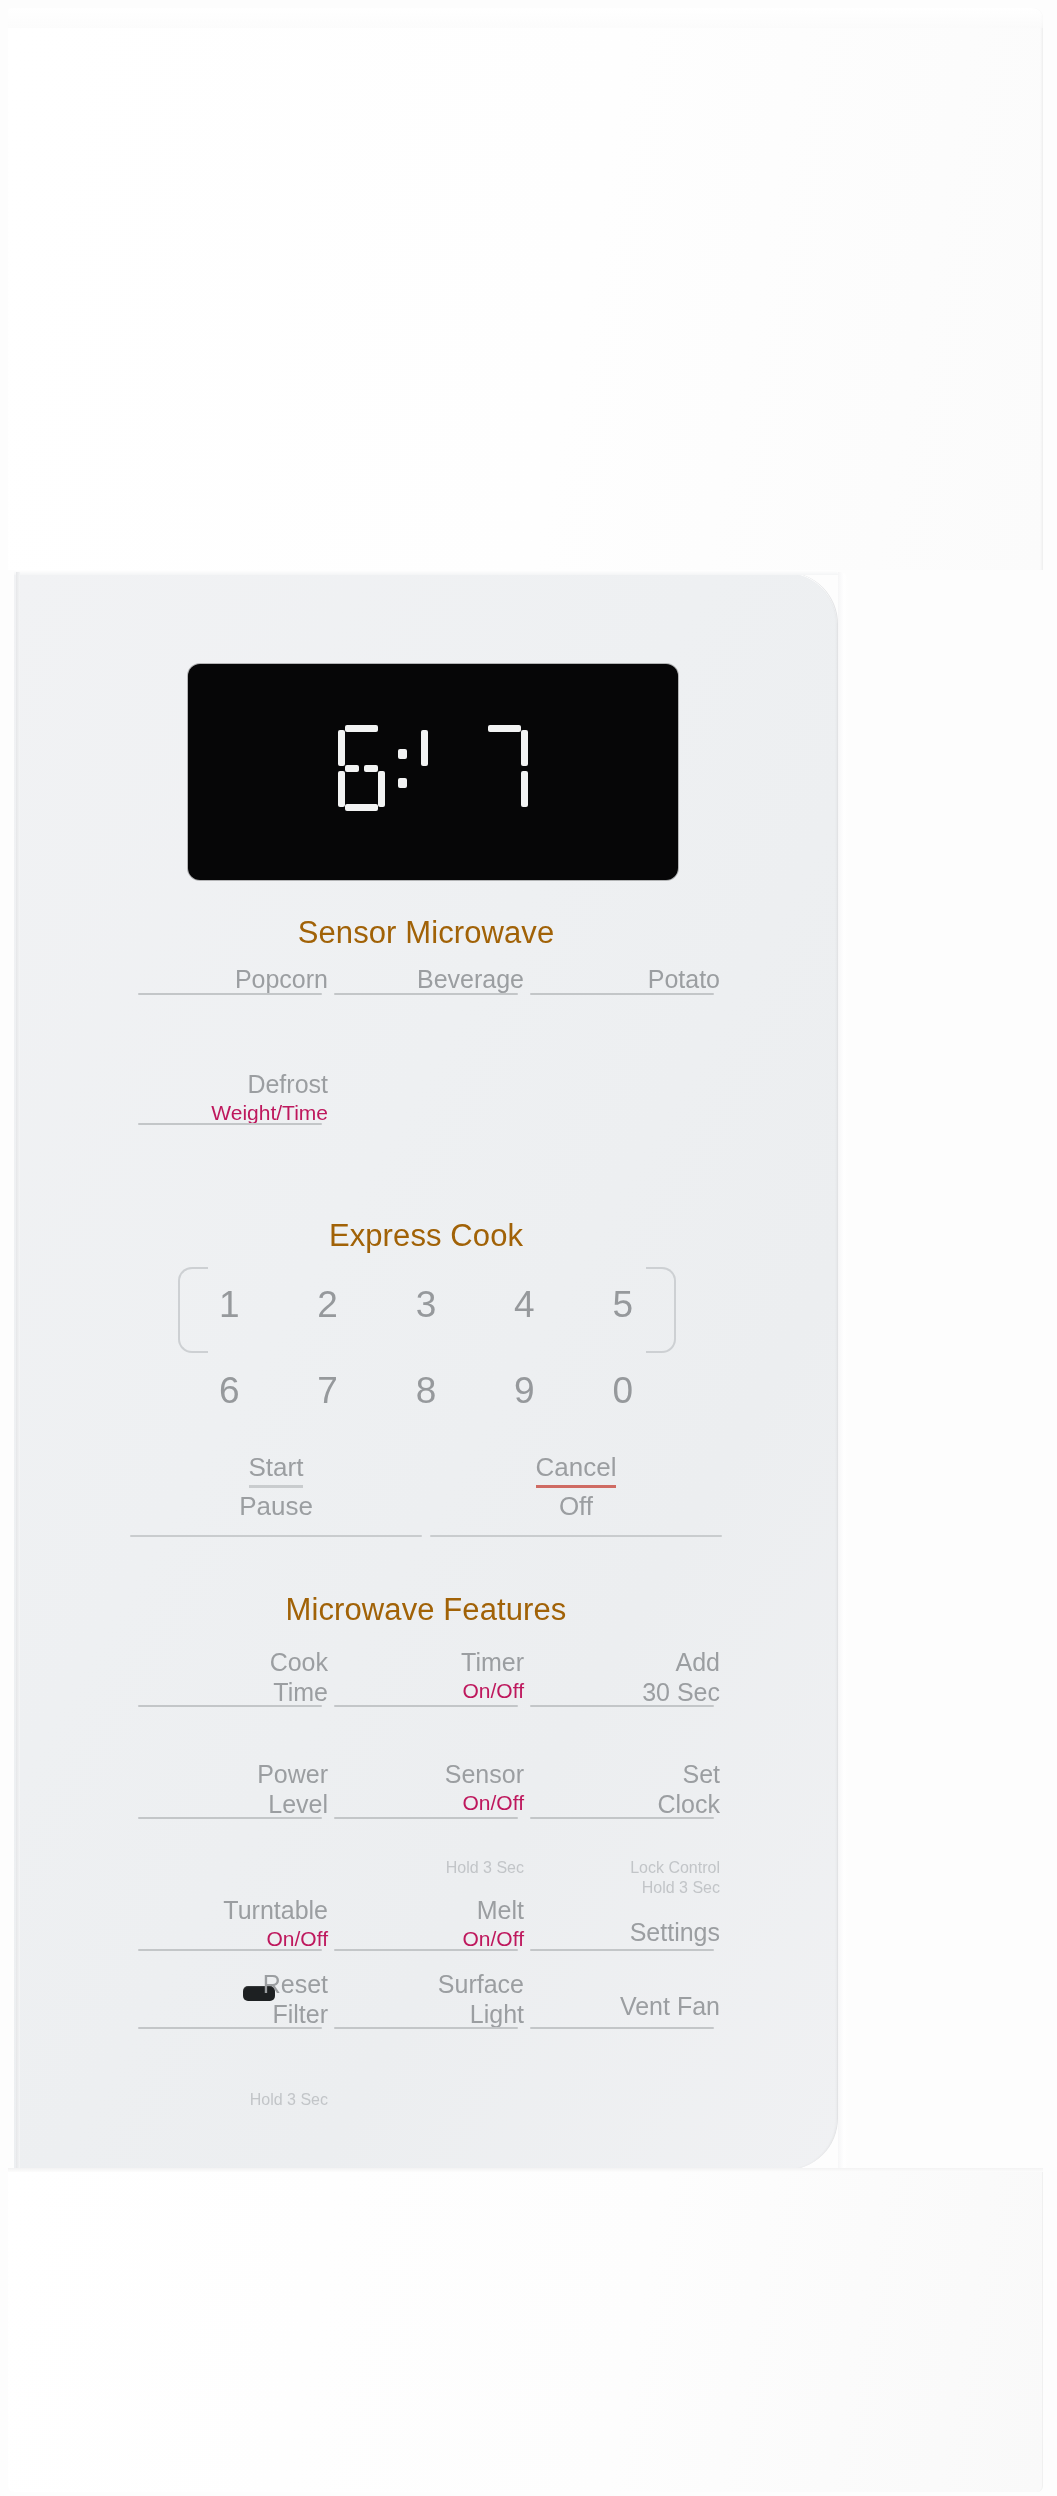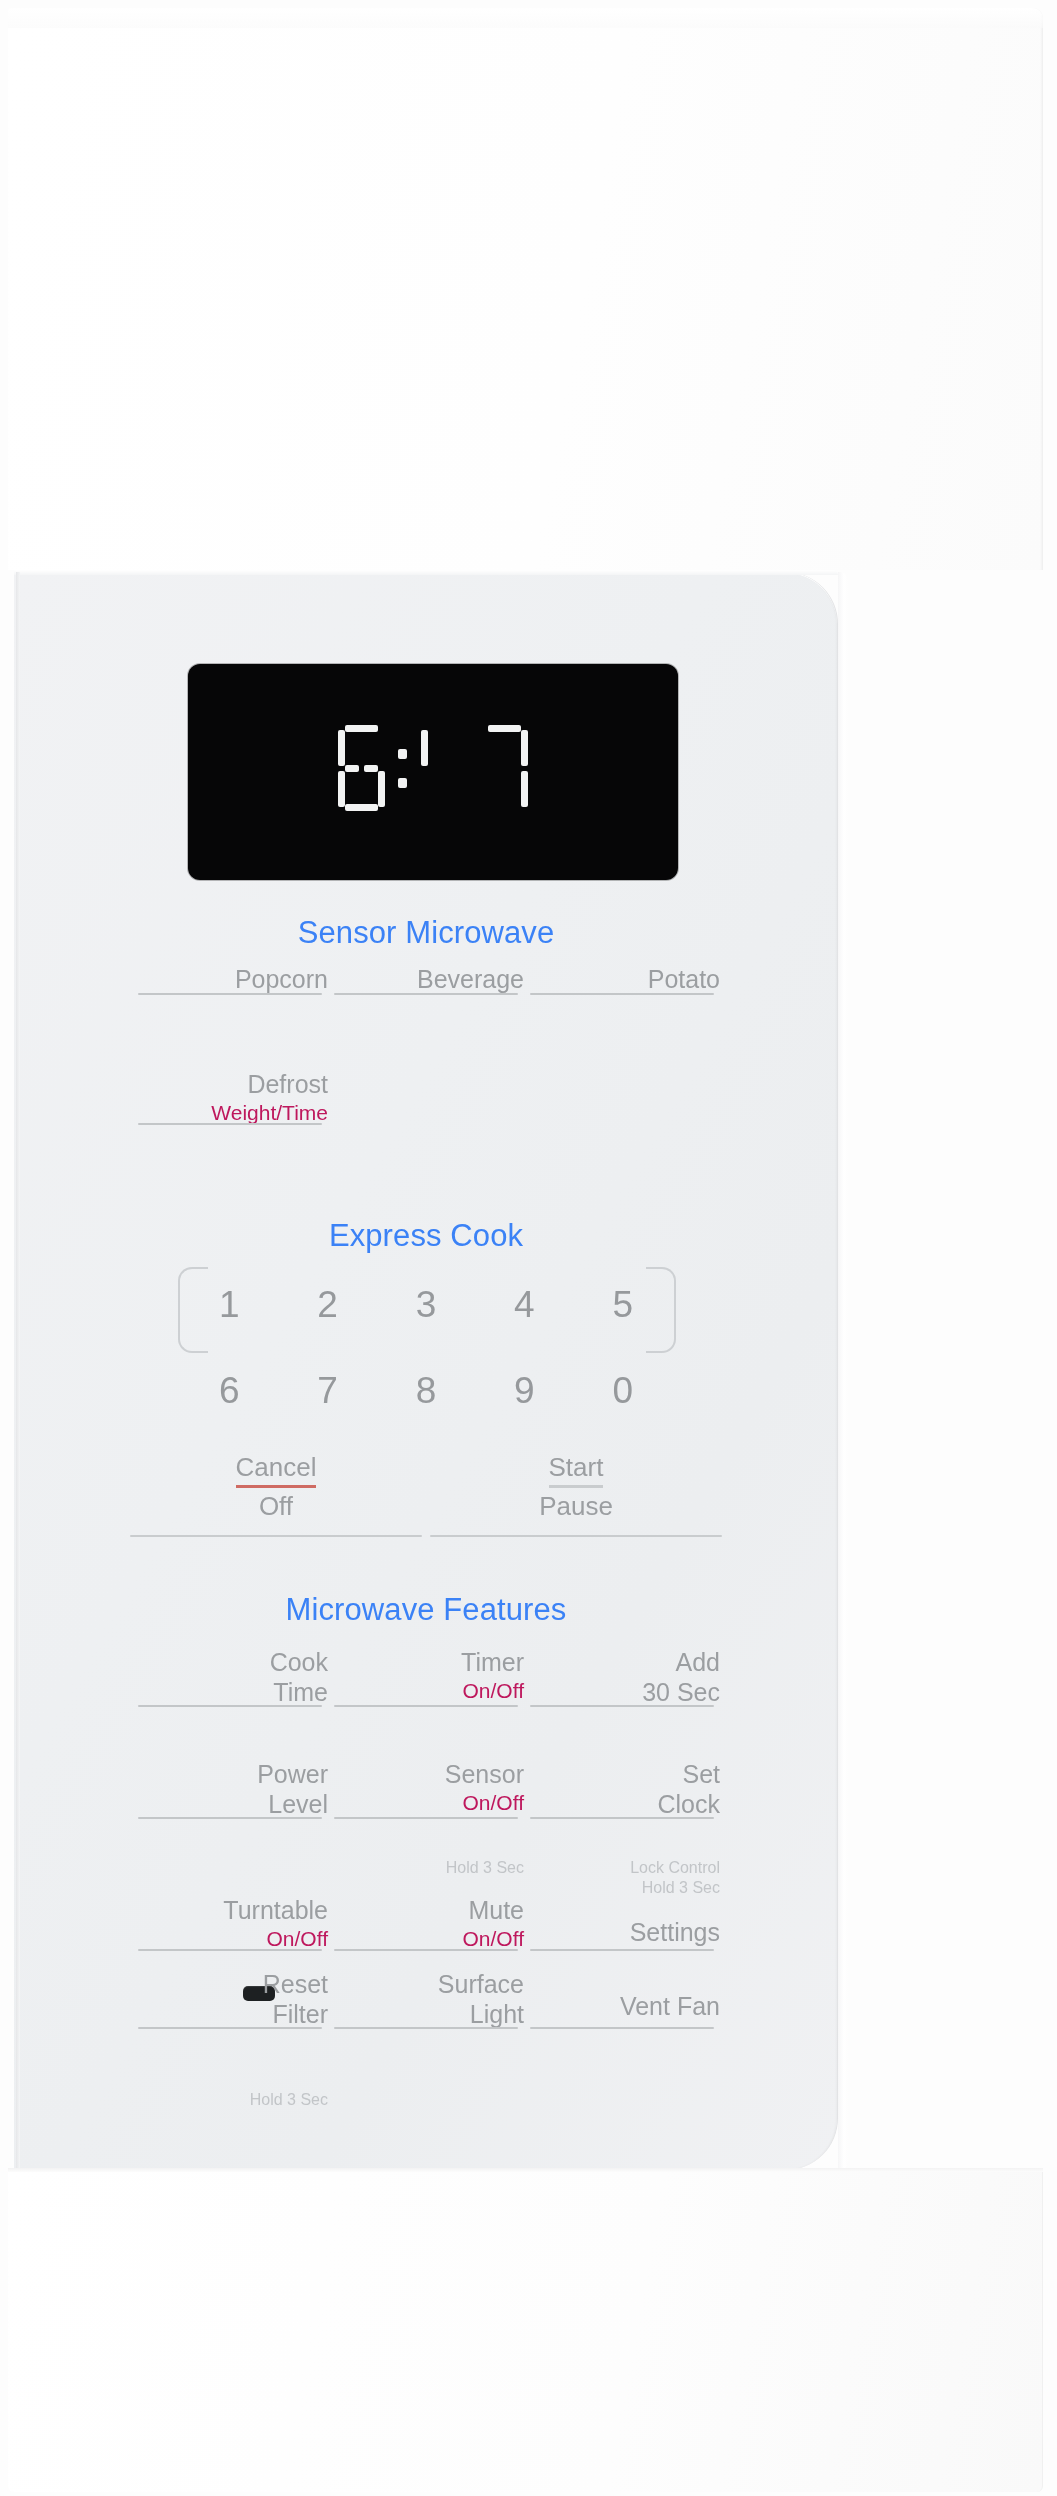--- a/index.html
+++ b/index.html
@@ -154,21 +154,21 @@
   .seg-colon i.top { top: 24px; }
   .seg-colon i.bot { top: 53px; }
 
   
   .section-title {
     position: absolute;
     left: 14px;
     width: 824px;
     text-align: center;
     font-size: 31px;
-    color: #3b82f6;
+    color: #a16207;
     letter-spacing: 0.1px;
   }
 
   
   .keyrow {
     position: absolute;
     left: 14px;
     width: 824px;
     display: grid;
     grid-template-columns: repeat(3, 1fr);
@@ -372,27 +372,27 @@
   <div class="numrow" style="top:1372px">
     <div class="num">6</div>
     <div class="num">7</div>
     <div class="num">8</div>
     <div class="num">9</div>
     <div class="num">0</div>
   </div>
 
   <div class="pairrow" style="top:1452px">
     <div class="pair">
+      <span class="pair-top">Start</span>
+      <div class="pair-bot">Pause</div>
+      <div class="rule"></div>
+    </div>
+    <div class="pair">
       <span class="pair-top danger">Cancel</span>
       <div class="pair-bot">Off</div>
-      <div class="rule"></div>
-    </div>
-    <div class="pair">
-      <span class="pair-top">Start</span>
-      <div class="pair-bot">Pause</div>
       <div class="rule"></div>
     </div>
   </div>
 
   <div class="section-title" style="top:1592px">Microwave Features</div>
 
   <div class="keyrow" style="top:1648px">
     <div class="key">
       <div class="key-main">Cook</div>
       <div class="key-main">Time</div>
@@ -444,21 +444,21 @@
     </div>
   </div>
 
   <div class="keyrow" style="top:1896px">
     <div class="key">
       <div class="key-main">Turntable</div>
       <div class="key-sub">On/Off</div>
       <div class="rule"></div>
     </div>
     <div class="key">
-      <div class="key-main">Mute</div>
+      <div class="key-main">Melt</div>
       <div class="key-sub">On/Off</div>
       <div class="rule"></div>
     </div>
     <div class="key">
       <div class="key-main" style="margin-top:22px">Settings</div>
       <div class="rule"></div>
     </div>
   </div>
 
   <div class="filter-led" style="left:243px; top:1986px"></div>

